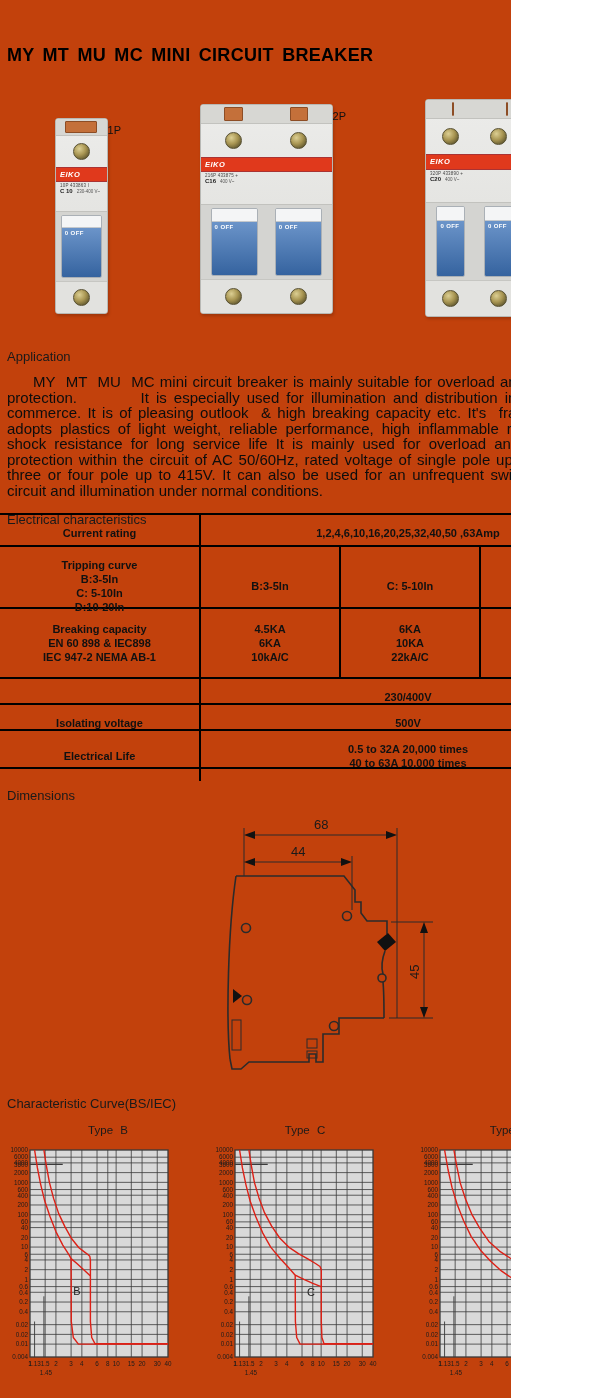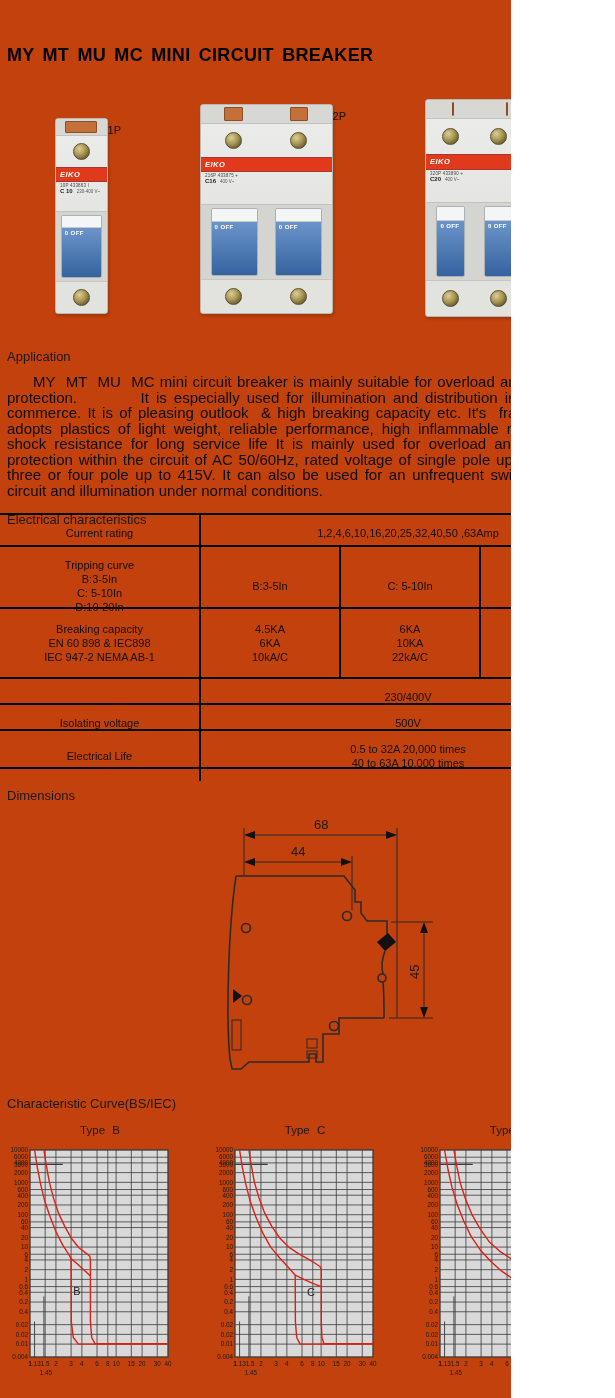--- a/index.html
+++ b/index.html
@@ -46,34 +46,34 @@
   .toggle-blue{flex:1;color:#fff;font-size:6px;font-weight:bold;padding:2px 0 0 3px;
                letter-spacing:.4px;white-space:nowrap;}
   .bk-plabel{margin-top:6px;font-size:11px;color:#111;}
   
   .etable{position:absolute;left:0;top:513px;width:615px;border-bottom:2px solid #000;font-size:11px;}
   .et-row{display:grid;grid-template-columns:199px 140px 140px 1fr;border-top:2px solid #000;}
   .et-row:nth-child(1){height:30px;} .et-row:nth-child(2){height:60px;}
   .et-row:nth-child(3){height:68px;} .et-row:nth-child(4){height:24px;}
   .et-row:nth-child(5){height:24px;} .et-row:nth-child(6){height:36px;}
   .et-label,.et-cell{display:flex;flex-direction:column;justify-content:center;
-                     text-align:center;line-height:14px;padding:11px 4px;box-sizing:border-box;}
+                     text-align:center;line-height:14px;padding:11px 4px;box-sizing:border-box;font-weight:bold;}
   .et-cell{border-left:2px solid #000;}
   .et-cell.wide{grid-column:2/5;}
   
   .dims{position:absolute;left:219px;top:810px;width:260px;height:278px;}
   .dims svg{width:100%;height:100%;}
   .dline{stroke:#2b2b2b;stroke-width:1.6;fill:none;}
   .thin{stroke:#2b2b2b;stroke-width:1;fill:none;}
   .dfill{fill:#111;stroke:none;}
   .dtext{font-size:13px;fill:#1a1a1a;font-family:"Liberation Sans",sans-serif;}
   
   .chart-title{position:absolute;top:1124px;width:200px;text-align:center;font-size:11.5px;
                word-spacing:4px;color:#1a1a1a;}
-  .ct-b{left:0;} .ct-c{left:205px;} .ct-d{left:410px;}
+  .ct-b{left:8px;} .ct-c{left:205px;} .ct-d{left:410px;}
   .charts{position:absolute;left:0;top:1142px;width:615px;height:256px;}
   .curve-svg{position:absolute;top:0;}
   .ticktext{font-size:6.3px;fill:#1c1c1c;font-family:"Liberation Sans",sans-serif;}
   .curveletter{font-size:11px;fill:#222;font-family:"Liberation Sans",sans-serif;}
 </style>
 </head>
 <body>
 
 <div class="page">
 

